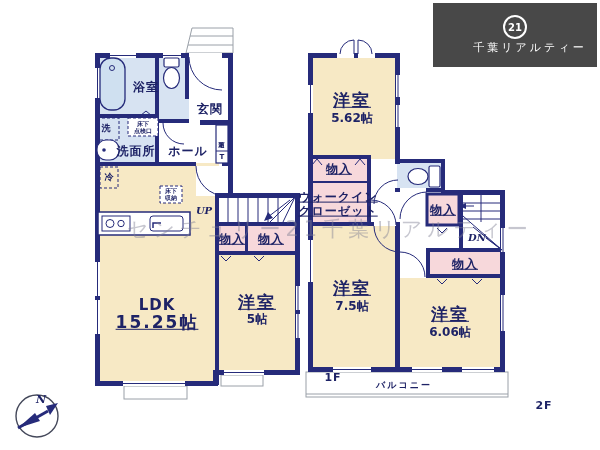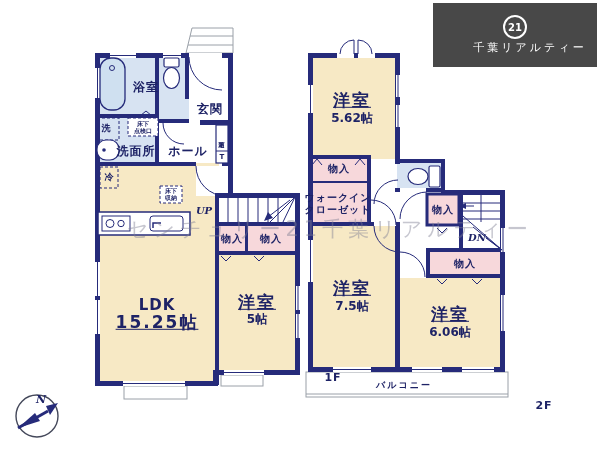--- a/index.html
+++ b/index.html
@@ -6,21 +6,21 @@
   #canvas{position:relative;width:600px;height:450px;background:#ffffff;overflow:hidden;
           font-family:"DejaVu Sans",sans-serif;}
   #plan-svg{position:absolute;left:0;top:0;z-index:1;}
   .lbl{position:absolute;transform:translate(-50%,-50%);color:#1e2366;white-space:nowrap;
        line-height:1.2;text-align:center;z-index:5;font-weight:bold;}
   .fs15{font-size:15px;letter-spacing:1px;}
   .fs13{font-size:17px;letter-spacing:2px;text-decoration:underline;}
   .fs12{font-size:12px;}
   .fs10{font-size:12px;letter-spacing:1px;}
   .fs9{font-size:9px;}
-  .fs8{font-size:10px;letter-spacing:1px;}
+  .fs8{font-size:12px;letter-spacing:1px;text-decoration:underline;}
   .fs7{font-size:7px;}
   .fs6{font-size:6px;letter-spacing:0;}
   .twoline span{display:block;}
   .vert{writing-mode:vertical-rl;text-orientation:upright;letter-spacing:0;}
   .updn{font-family:"DejaVu Serif",serif;font-style:italic;font-weight:bold;font-size:10px;}
   .floor-tag{font-weight:600;font-size:11px;letter-spacing:1px;margin-left:47px;}
   #watermark{position:absolute;left:127px;top:215px;z-index:8;font-size:21px;font-weight:normal;
              letter-spacing:5px;color:rgba(128,128,148,0.45);white-space:nowrap;z-index:8;}
   #logo{position:absolute;left:433px;top:3px;width:164px;height:64px;background:#484848;
         color:#fff;z-index:9;display:flex;flex-direction:column;align-items:center;

